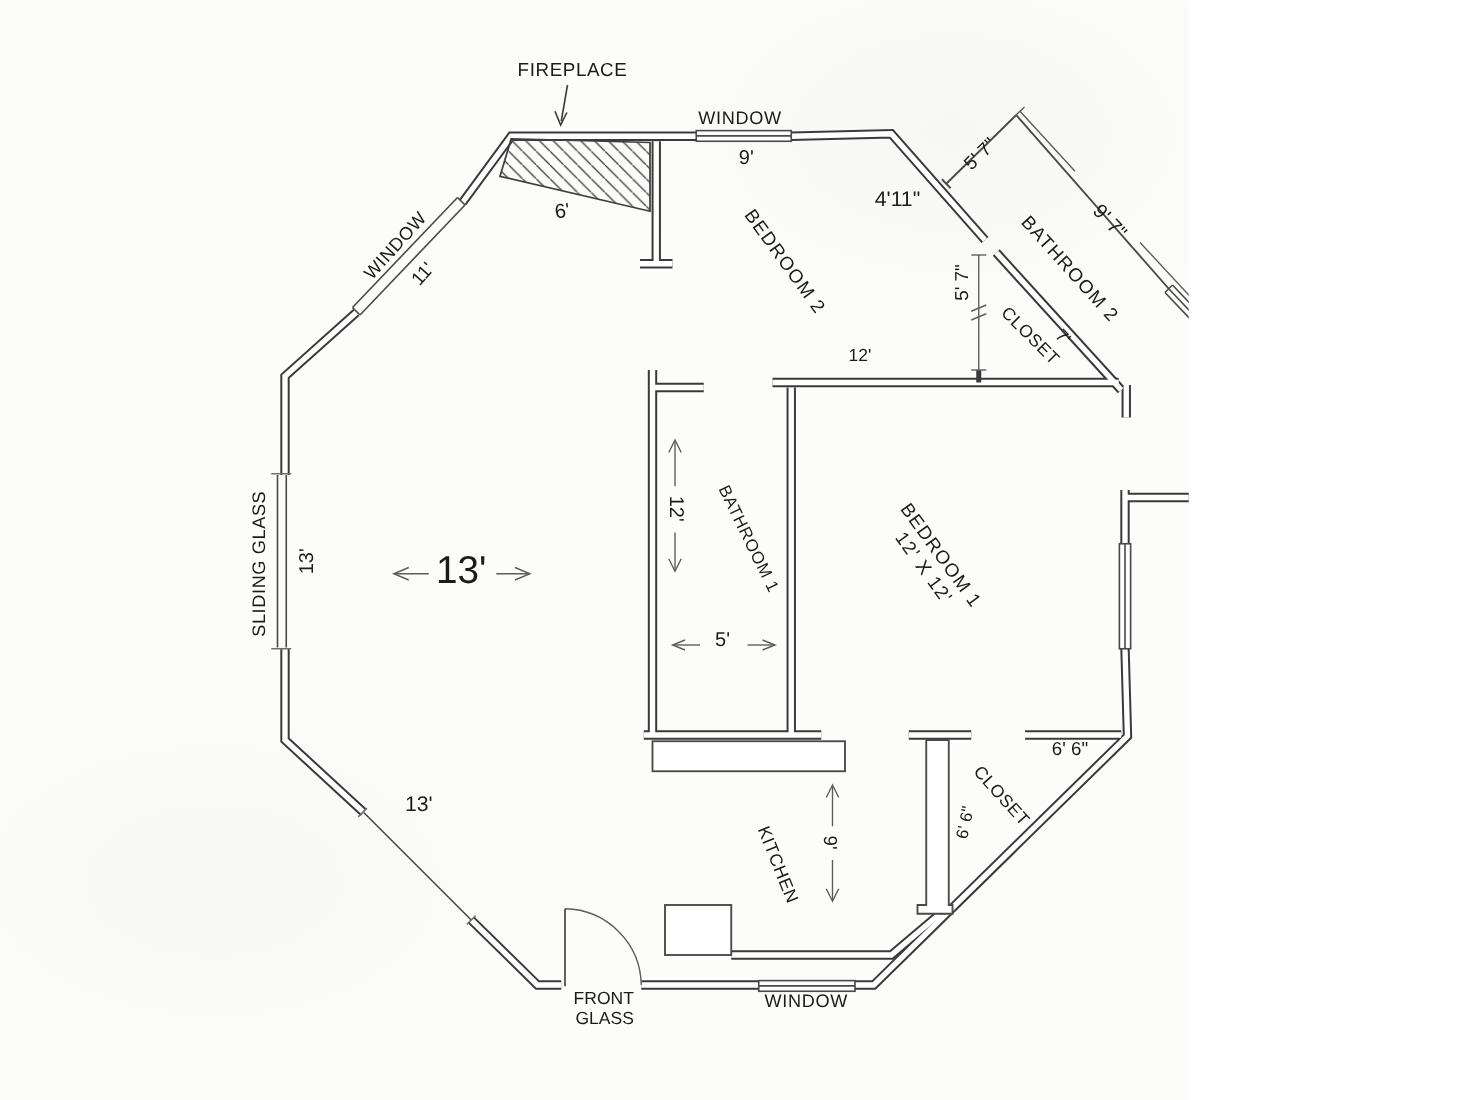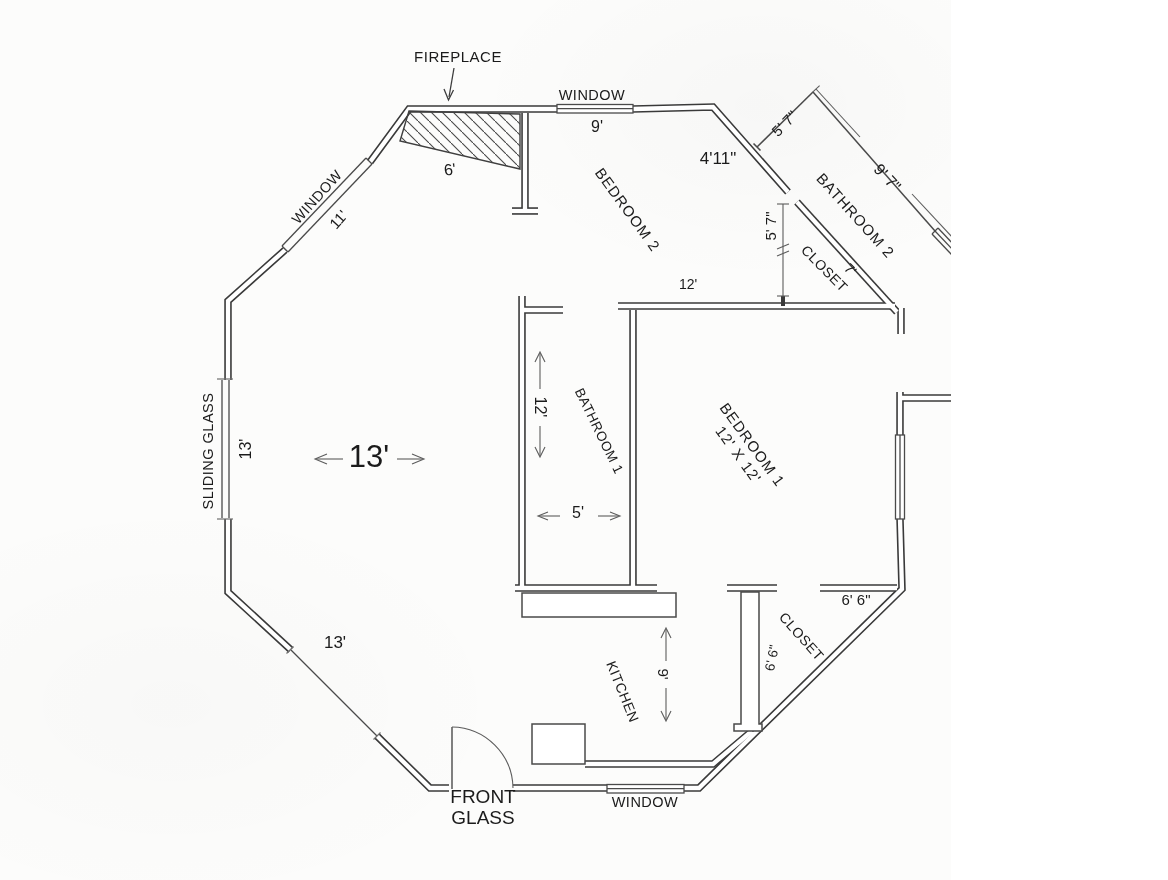--- a/index.html
+++ b/index.html
@@ -282,21 +282,21 @@
       </div>
       <div class="lbl" style="left: 801px; top: 637px; font-size: 14px; letter-spacing: 0.5px; transform: translate(-50%, -50%) rotate(48deg);">
         <div>CLOSET</div>
       </div>
       <div class="lbl" style="left: 772px; top: 658px; font-size: 13.5px; transform: translate(-50%, -50%) rotate(-78deg);">
         <div>6' 6"</div>
       </div>
       <div class="lbl" style="left: 856px; top: 600px; font-size: 15px; transform: translate(-50%, -50%) rotate(0deg);">
         <div>6' 6"</div>
       </div>
-      <div class="lbl" style="left: 483px; top: 807px; font-size: 19px; transform: translate(-50%, -50%) rotate(0deg);">
+      <div class="lbl" style="left: 483px; top: 807px; font-size: 14px; transform: translate(-50%, -50%) rotate(0deg); text-align: right;">
         <div>FRONT</div>
         <div>GLASS</div>
       </div>
       <div class="lbl" style="left: 645px; top: 802px; font-size: 14.5px; letter-spacing: 0.5px; transform: translate(-50%, -50%) rotate(0deg);">
         <div>WINDOW</div>
       </div>
     </div>
 </div>
 
 </body></html>

